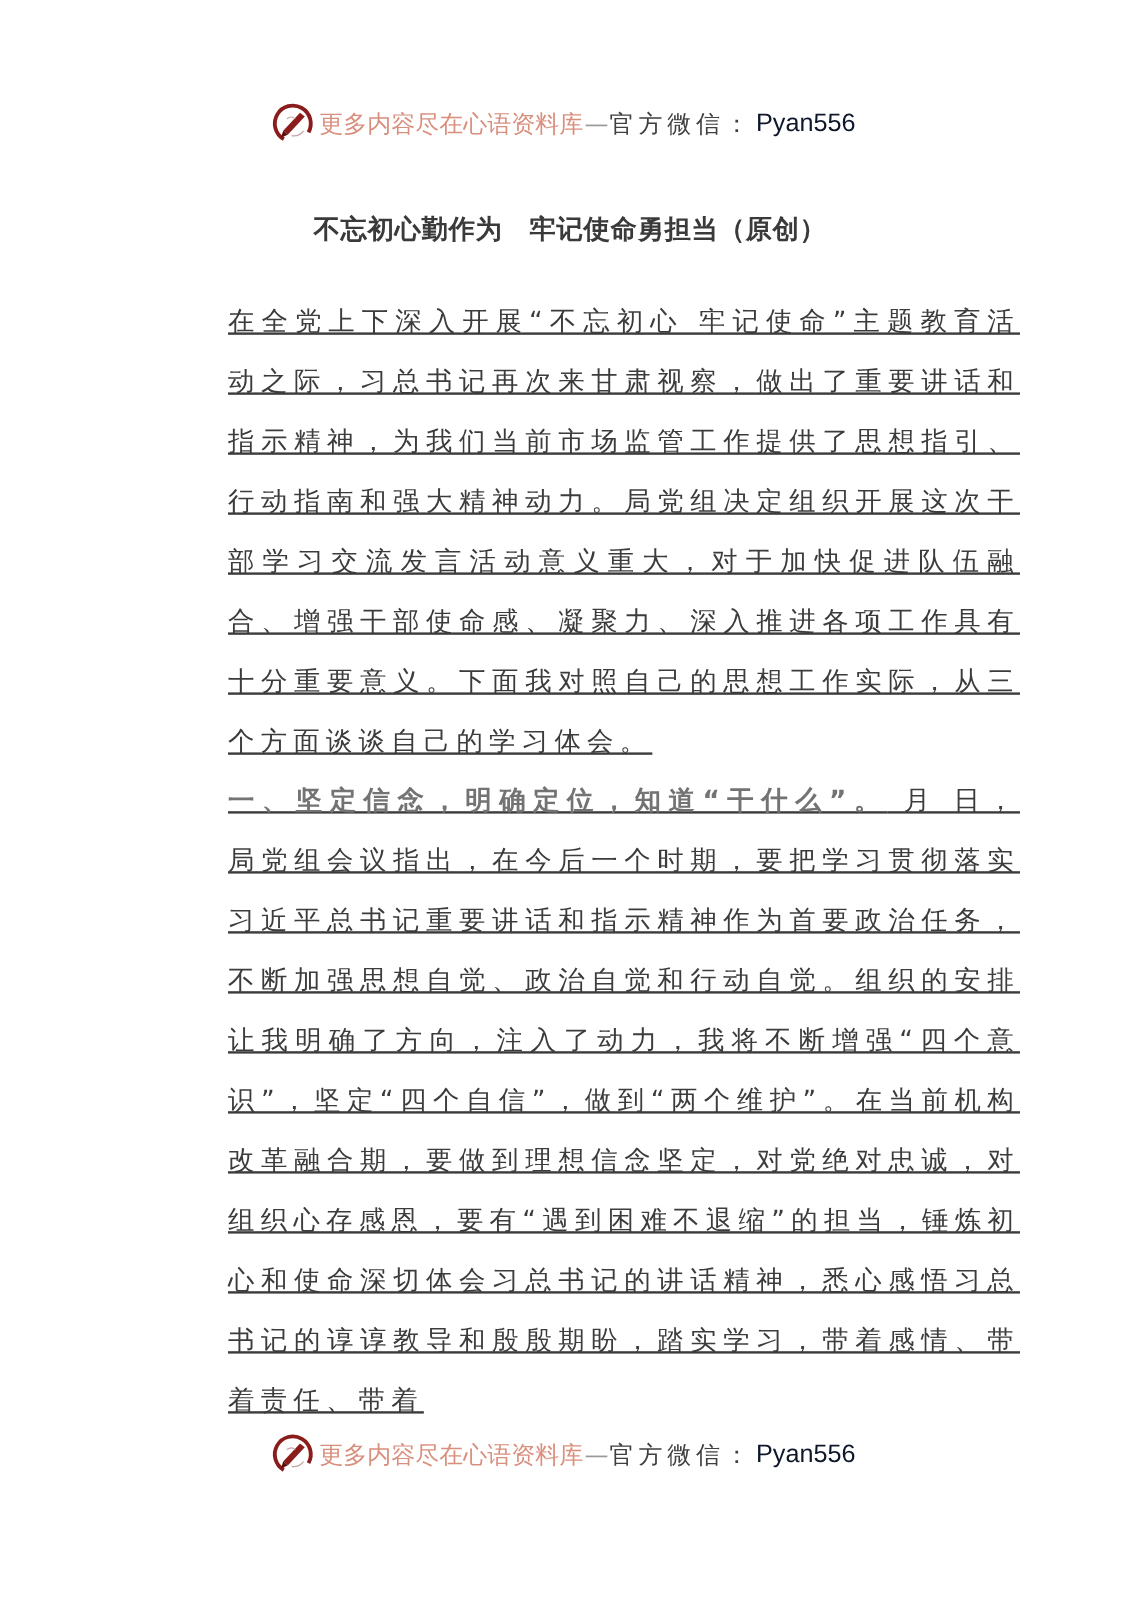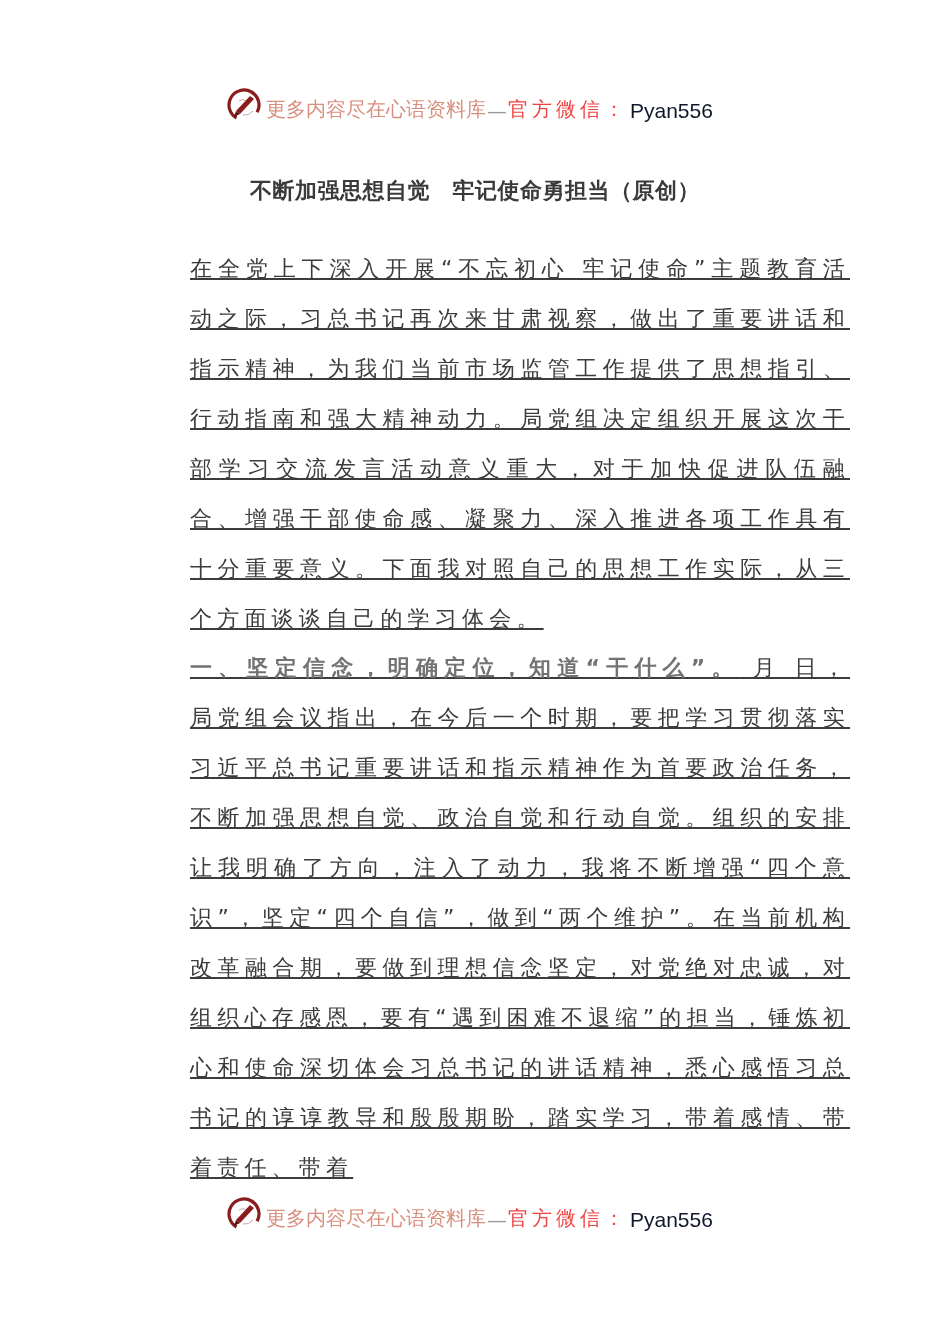--- a/index.html
+++ b/index.html
@@ -13,21 +13,21 @@
       position: relative;
       overflow: hidden;
       font-family: "DejaVu Sans", "Liberation Sans", sans-serif;
       color: #333333;
     }
     .banner {
       position: absolute;
       left: 226px;
       height: 40px;
       display: flex;
-      align-items: flex-end;
+      align-items: center;
       white-space: nowrap;
     }
     .banner.top { top: 83px; }
     .banner.bottom { top: 1192px; }
     .banner .logo {
       width: 36px;
       height: 36px;
       margin-right: 4px;
       display: inline-block;
     }
@@ -38,21 +38,21 @@
       letter-spacing: 0px;
     }
     .banner .dash {
       font-size: 20px;
       color: #9a9a9a;
       margin: 0 1px;
     }
     .banner .wechat-label {
       font-family: "DejaVu Serif", "Liberation Serif", serif;
       font-size: 20px;
-      color: #ef4444;
+      color: #404040;
       letter-spacing: 4px;
     }
     .banner .wechat-id {
       font-family: "Liberation Sans", sans-serif;
       font-size: 21px;
       color: #0f172a;
       margin-left: 2px;
     }
     .title {
       position: absolute;
@@ -100,21 +100,21 @@
       <path d="M13 14 q4 -3 7 0" fill="none" stroke="#c9a3a3" stroke-width="1"></path>
       <path d="M17 28 q6 1 10 -4" fill="none" stroke="#c9a3a3" stroke-width="1"></path>
     </svg>
   </span>
   <span class="main-text">更多内容尽在心语资料库</span>
   <span class="dash">—</span>
   <span class="wechat-label">官方微信：</span>
   <span class="wechat-id">Pyan556</span>
 </div>
 
-<div class="title">不断加强思想自觉　牢记使命勇担当（原创）</div>
+<div class="title">不忘初心勤作为　牢记使命勇担当（原创）</div>
 
 <div class="body-text p1 indent">
   <span>在全党上下深入开展“不忘初心 牢记使命”主题教育活动之际，习总书记再次来甘肃视察，做出了重要讲话和指示精神，为我们当前市场监管工作提供了思想指引、行动指南和强大精神动力。局党组决定组织开展这次干部学习交流发言活动意义重大，对于加快促进队伍融合、增强干部使命感、凝聚力、深入推进各项工作具有十分重要意义。下面我对照自己的思想工作实际，从三个方面谈谈自己的学习体会。</span>
 </div>
 
 <div class="body-text p2 indent">
   <span class="heading">一、坚定信念，明确定位，知道“干什么”。</span><span> 月 日，局党组会议指出，在今后一个时期，要把学习贯彻落实习近平总书记重要讲话和指示精神作为首要政治任务，不断加强思想自觉、政治自觉和行动自觉。组织的安排让我明确了方向，注入了动力，我将不断增强“四个意识”，坚定“四个自信”，做到“两个维护”。在当前机构改革融合期，要做到理想信念坚定，对党绝对忠诚，对组织心存感恩，要有“遇到困难不退缩”的担当，锤炼初心和使命深切体会习总书记的讲话精神，悉心感悟习总书记的谆谆教导和殷殷期盼，踏实学习，带着感情、带着责任、带着</span>
 </div>
 
 <div class="banner bottom">

